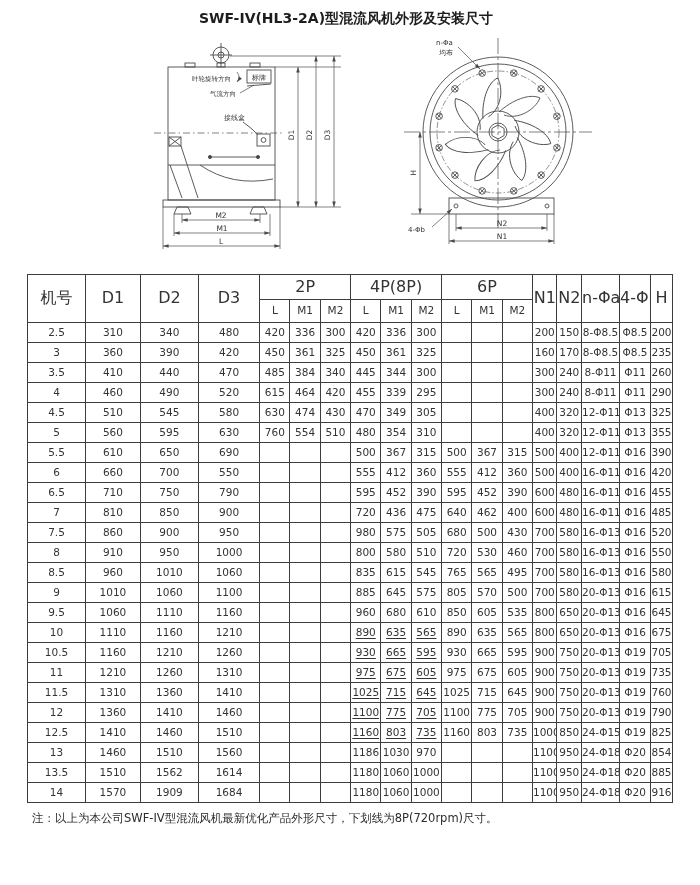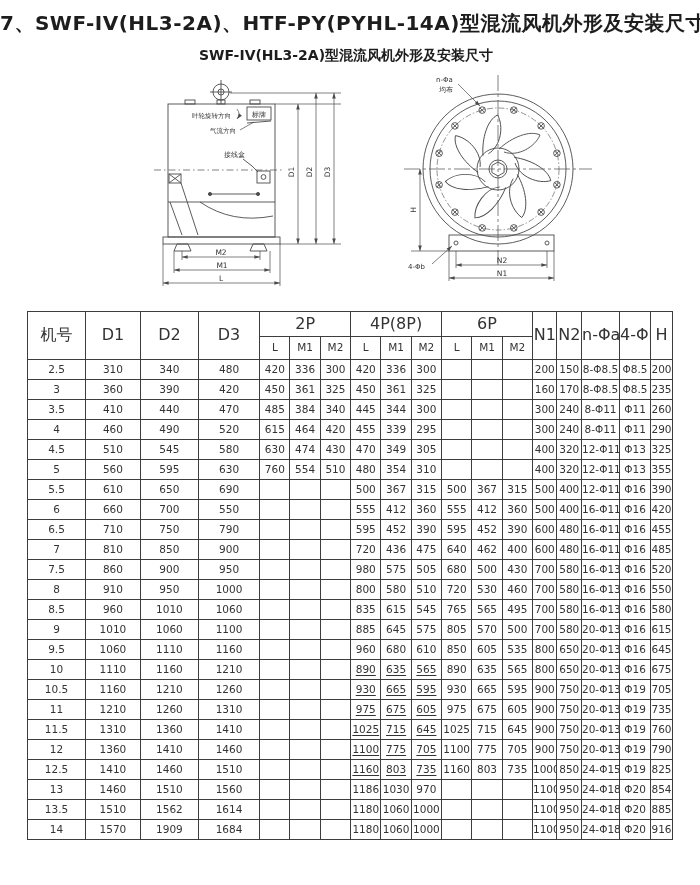--- a/index.html
+++ b/index.html
@@ -33,21 +33,20 @@
   .note{font-size:11.5px;color:#2c2c2c;margin:8px 0 0 32px;}
   .dline{stroke:#4a4a4a;stroke-width:0.7;fill:none;}
   .sline{stroke:#4a4a4a;stroke-width:0.9;fill:none;}
   .svgtxt{fill:#333;font-family:"DejaVu Sans","Liberation Sans",sans-serif;}
 </style>
 </head>
 <body>
 
 <div class="page">
 
-  <h1 class="title">7、SWF-IV(HL3-2A)、HTF-PY(PYHL-14A)型混流风机外形及安装尺寸</h1>
   <h2 class="subtitle">SWF-IV(HL3-2A)型混流风机外形及安装尺寸</h2>
 
   <div class="drawings">
 
     <svg width="260" height="240" viewBox="0 0 260 240">
       <defs>
         <marker id="l-ae" orient="auto" markerWidth="10" markerHeight="8" refX="9" refY="4">
             <path d="M9,4 L1,1.4 L1,6.6 Z" fill="#4a4a4a"></path>
           </marker>
         <marker id="l-as" orient="auto" markerWidth="10" markerHeight="8" refX="1" refY="4">
@@ -748,13 +747,14 @@
           <td></td>
           <td>1100</td>
           <td>950</td>
           <td>24-Φ18</td>
           <td>Φ20</td>
           <td>916</td>
         </tr>
       </tbody>
   </table>
 
+  <p class="note">注：以上为本公司SWF-IV型混流风机最新优化产品外形尺寸，下划线为8P(720rpm)尺寸。</p>
 </div>
 
 </body></html>

